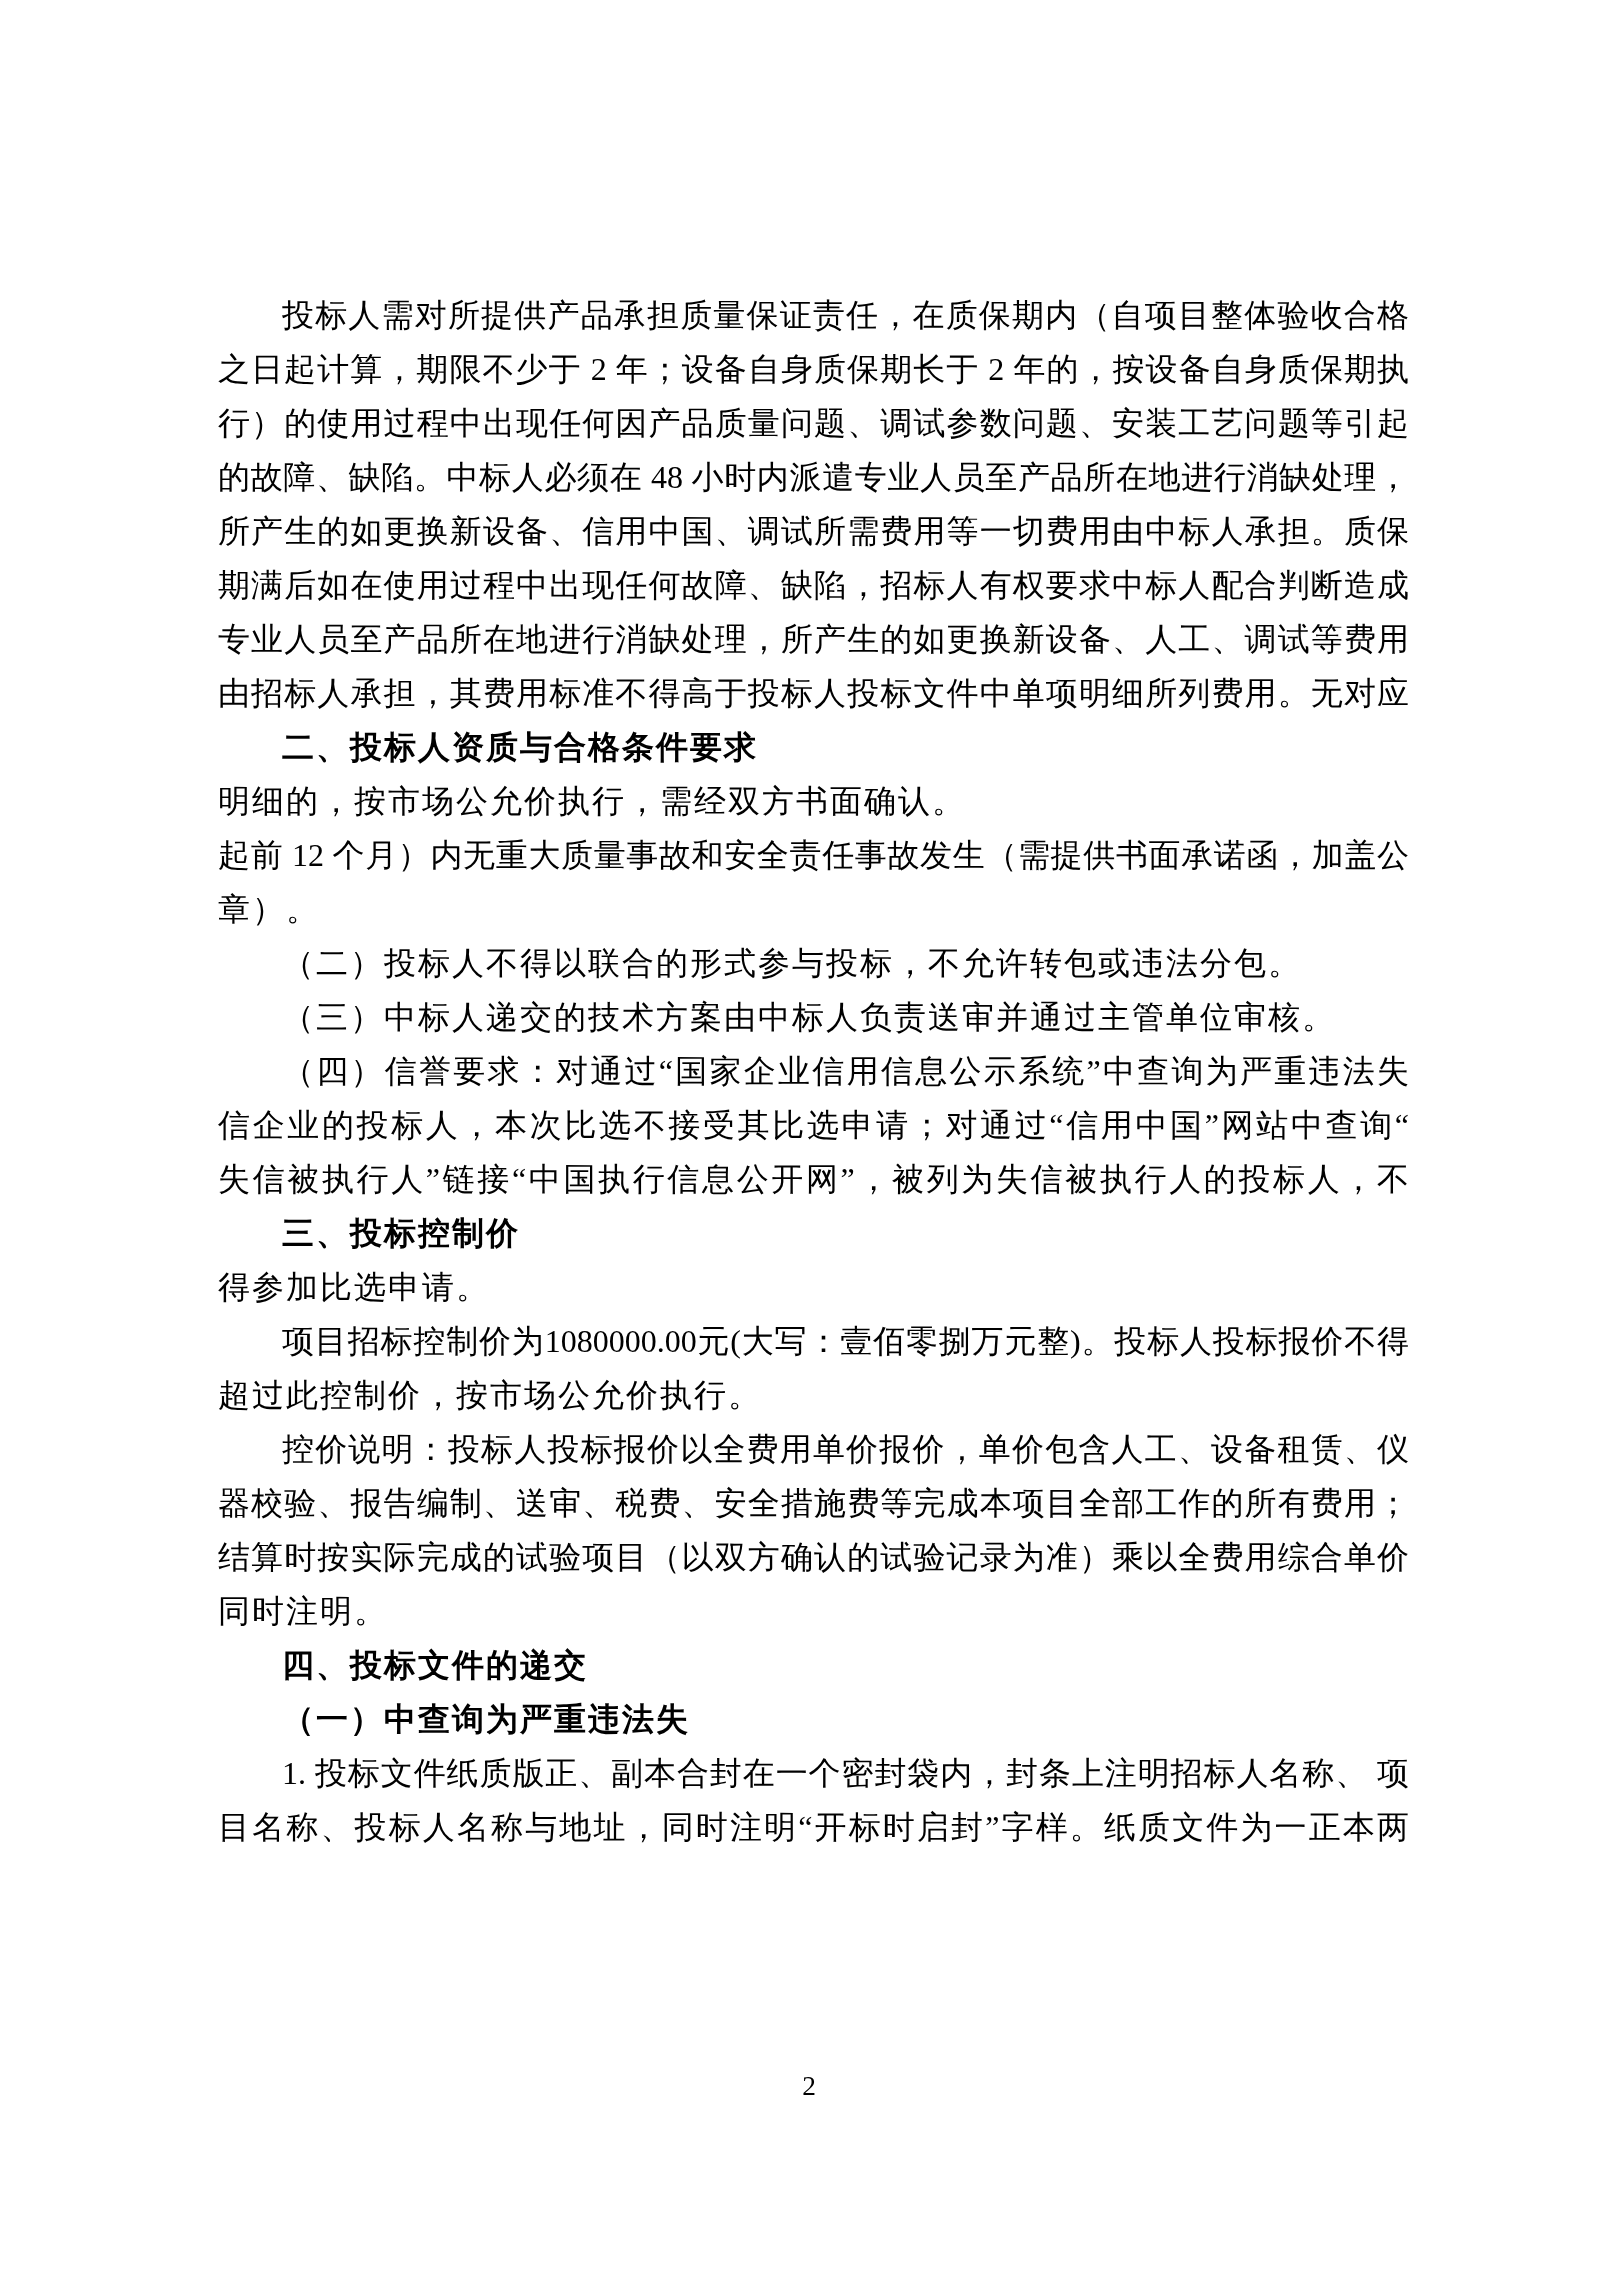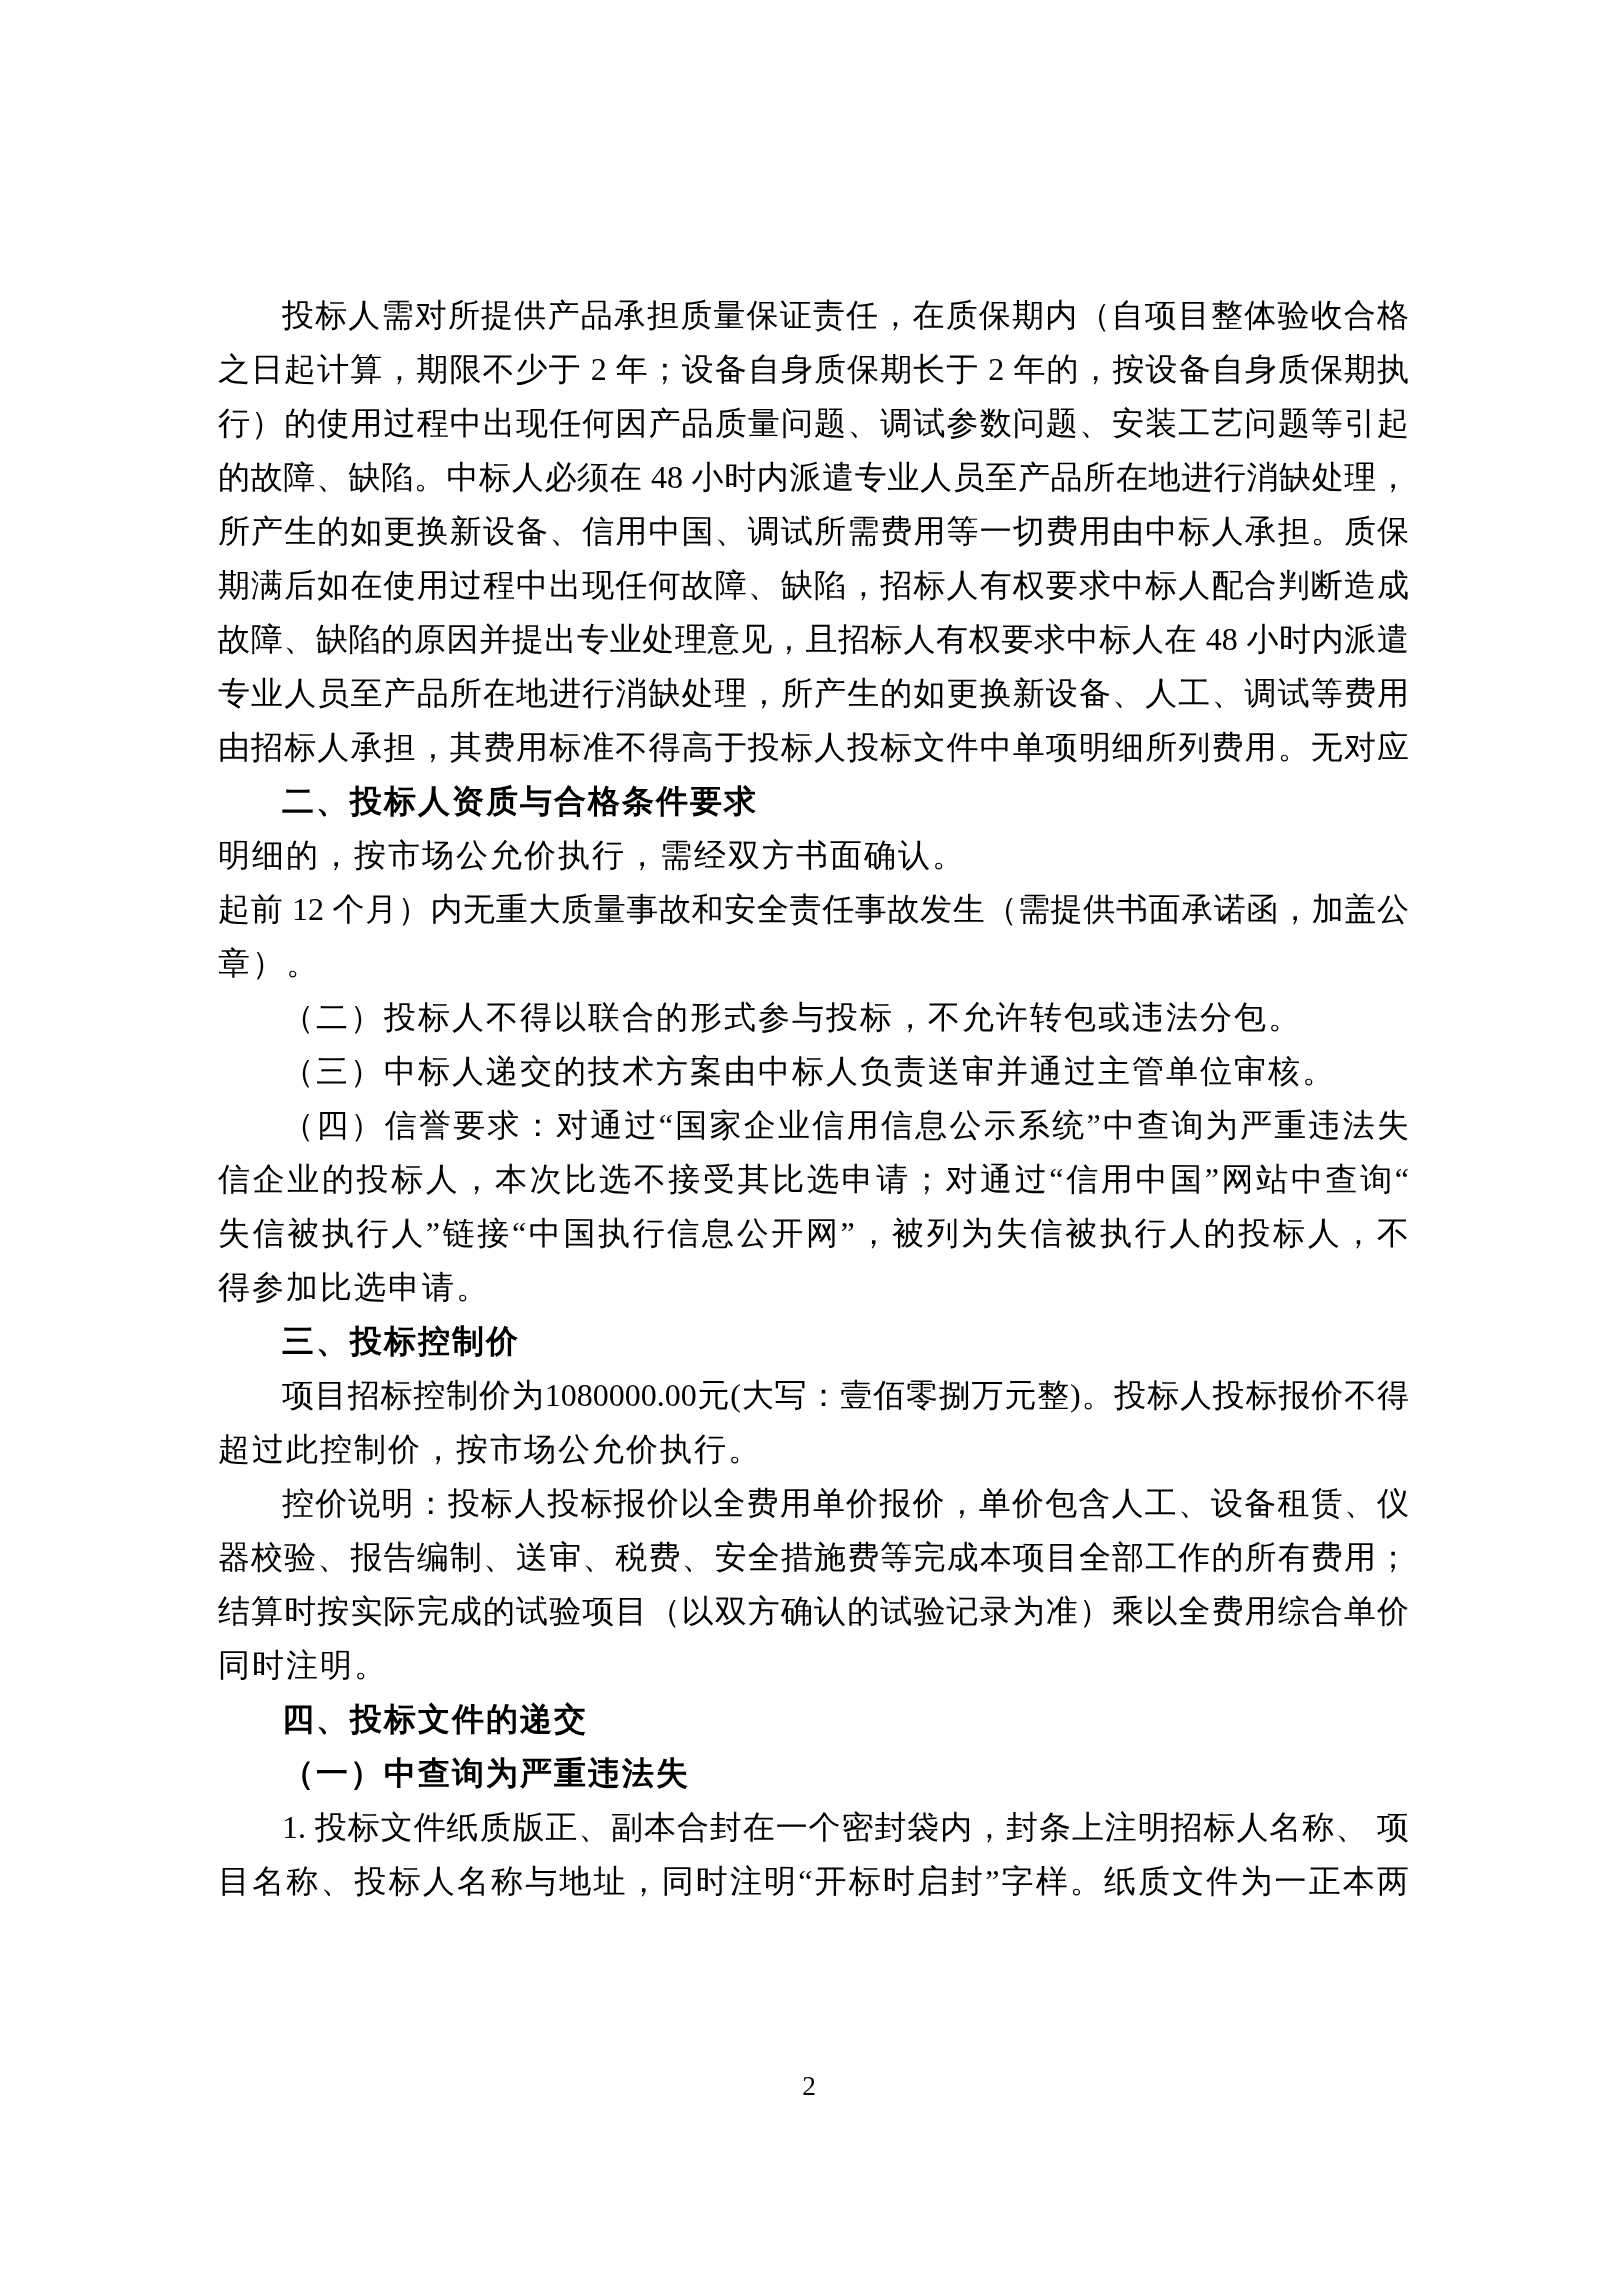--- a/index.html
+++ b/index.html
@@ -66,34 +66,33 @@
 <body>
 
 <div class="page">
   <div class="doc-body">
       <div class="line indent justify">投标人需对所提供产品承担质量保证责任，在质保期内（自项目整体验收合格</div>
       <div class="line justify">之日起计算，期限不少于 2 年；设备自身质保期长于 2 年的，按设备自身质保期执</div>
       <div class="line justify">行）的使用过程中出现任何因产品质量问题、调试参数问题、安装工艺问题等引起</div>
       <div class="line justify">的故障、缺陷。中标人必须在 48 小时内派遣专业人员至产品所在地进行消缺处理，</div>
       <div class="line justify">所产生的如更换新设备、信用中国、调试所需费用等一切费用由中标人承担。质保</div>
       <div class="line justify">期满后如在使用过程中出现任何故障、缺陷，招标人有权要求中标人配合判断造成</div>
-      <div class="line justify">故障、缺陷的原因并提出专业处理意见，且招标人有权要求中标人在 48 小时内派遣</div>
       <div class="line justify">专业人员至产品所在地进行消缺处理，所产生的如更换新设备、人工、调试等费用</div>
       <div class="line justify">由招标人承担，其费用标准不得高于投标人投标文件中单项明细所列费用。无对应</div>
       <div class="line bold indent">二、投标人资质与合格条件要求</div>
       <div class="line">明细的，按市场公允价执行，需经双方书面确认。</div>
       <div class="line justify">起前 12 个月）内无重大质量事故和安全责任事故发生（需提供书面承诺函，加盖公</div>
       <div class="line">章）。</div>
       <div class="line indent">（二）投标人不得以联合的形式参与投标，不允许转包或违法分包。</div>
       <div class="line indent">（三）中标人递交的技术方案由中标人负责送审并通过主管单位审核。</div>
       <div class="line indent justify">（四）信誉要求：对通过“国家企业信用信息公示系统”中查询为严重违法失</div>
       <div class="line justify">信企业的投标人，本次比选不接受其比选申请；对通过“信用中国”网站中查询“</div>
       <div class="line justify">失信被执行人”链接“中国执行信息公开网”，被列为失信被执行人的投标人，不</div>
+      <div class="line bold indent">三、投标控制价</div>
       <div class="line">得参加比选申请。</div>
-      <div class="line bold indent">三、投标控制价</div>
       <div class="line indent justify">项目招标控制价为1080000.00元(大写：壹佰零捌万元整)。投标人投标报价不得</div>
       <div class="line">超过此控制价，按市场公允价执行。</div>
       <div class="line indent justify">控价说明：投标人投标报价以全费用单价报价，单价包含人工、设备租赁、仪</div>
       <div class="line justify">器校验、报告编制、送审、税费、安全措施费等完成本项目全部工作的所有费用；</div>
       <div class="line justify">结算时按实际完成的试验项目（以双方确认的试验记录为准）乘以全费用综合单价</div>
       <div class="line">同时注明。</div>
       <div class="line bold indent">四、投标文件的递交</div>
       <div class="line bold indent">（一）中查询为严重违法失</div>
       <div class="line indent justify">1. 投标文件纸质版正、副本合封在一个密封袋内，封条上注明招标人名称、 项</div>
       <div class="line justify">目名称、投标人名称与地址，同时注明“开标时启封”字样。纸质文件为一正本两</div>

